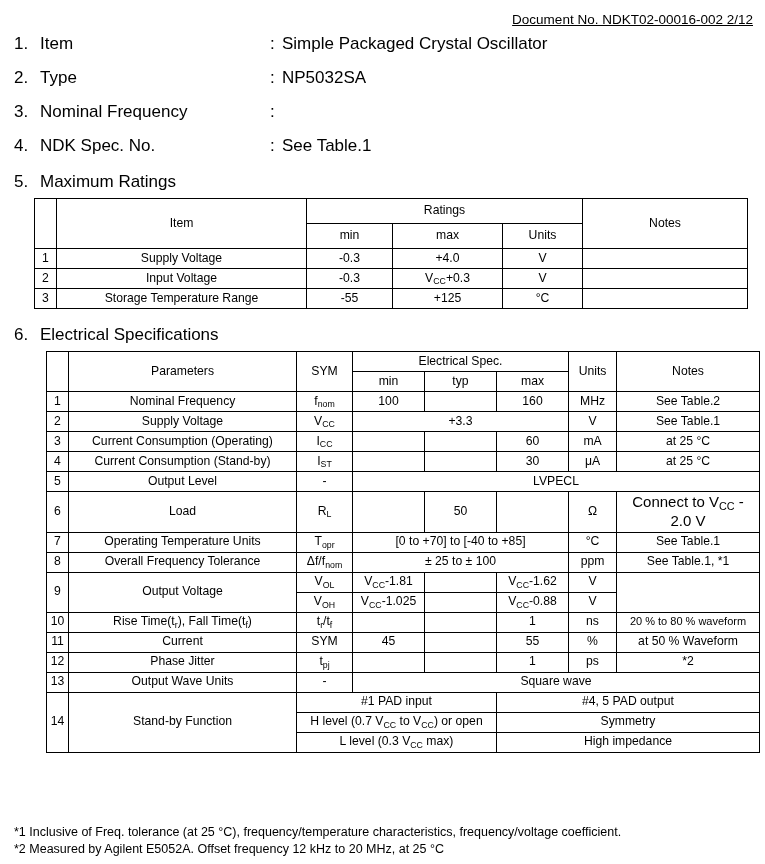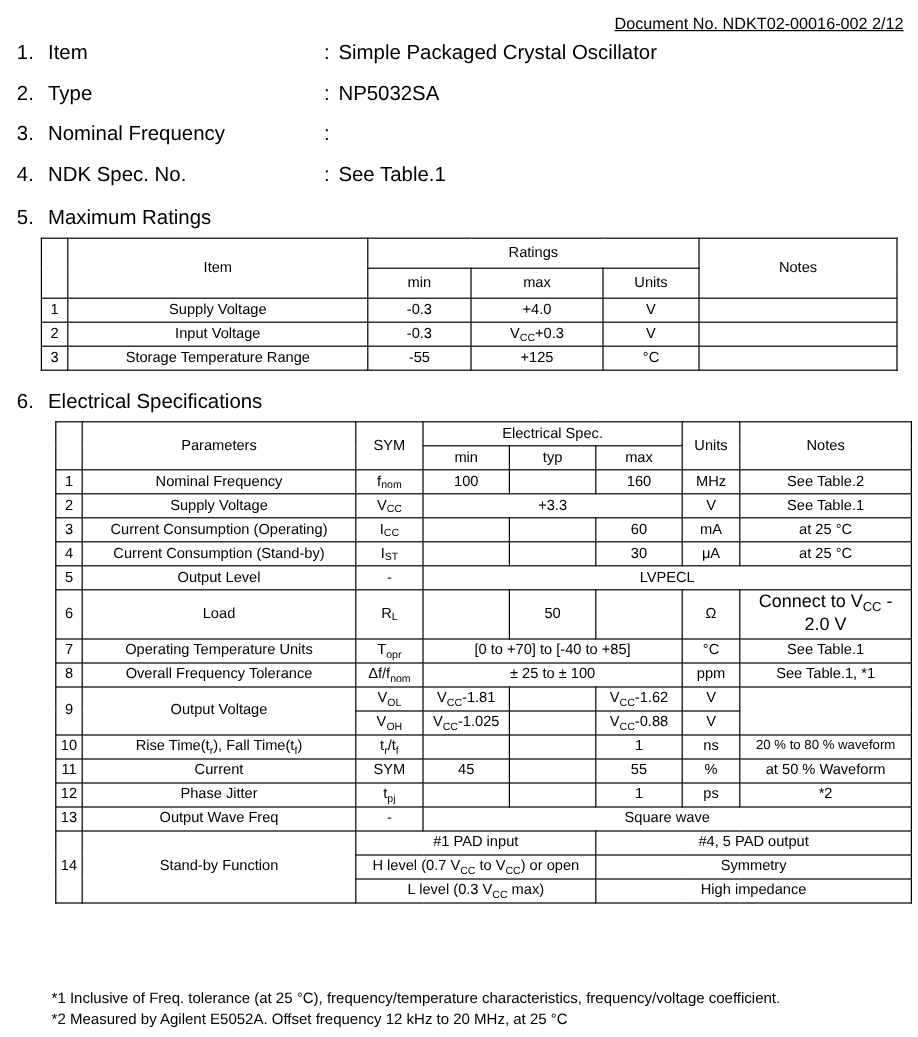--- a/index.html
+++ b/index.html
@@ -98,21 +98,20 @@
     margin-left: 32px;
   }
   #elec-table td { height: 17px; }
 
   .footnotes {
     position: absolute;
     left: 14px;
     bottom: 6px;
     font-size: 12.5px;
     line-height: 1.35;
-    margin-left: 29px;
   }
   sub {
     font-size: 0.72em;
     vertical-align: baseline;
     position: relative;
     top: 0.25em;
   }
 </style>
 </head>
 <body>
@@ -355,21 +354,21 @@
           <td class="c">t<sub>pj</sub></td>
           <td class="c"></td>
           <td class="c"></td>
           <td class="c">1</td>
           <td class="c">ps</td>
           <td class="c">*2</td>
         </tr>
 
         <tr>
           <td class="c">13</td>
-          <td class="l">Output Wave Freq</td>
+          <td class="l">Output Wave Units</td>
           <td class="c">-</td>
           <td class="c" colspan="5">Square wave</td>
         </tr>
 
         <tr>
           <td class="c" rowspan="3">14</td>
           <td class="l" rowspan="3">Stand-by Function</td>
           <td class="l" colspan="3">#1 PAD input</td>
           <td class="l" colspan="3">#4, 5 PAD output</td>
         </tr>

